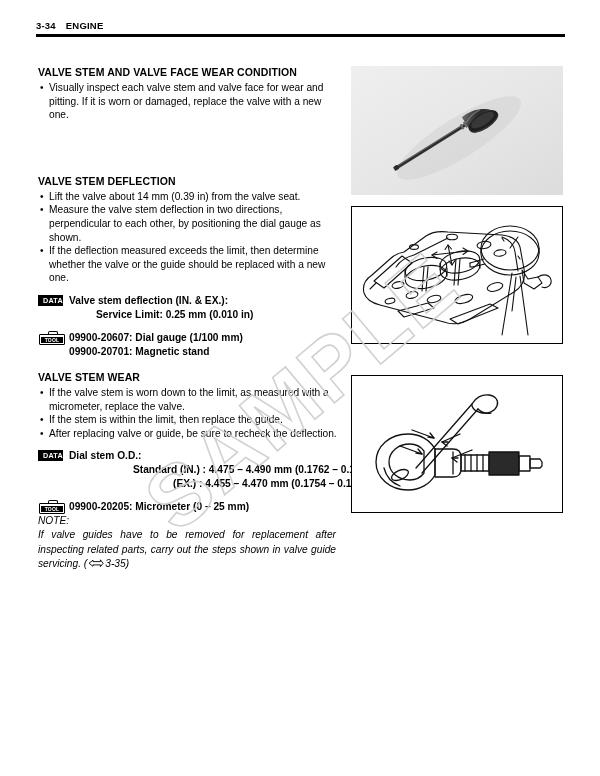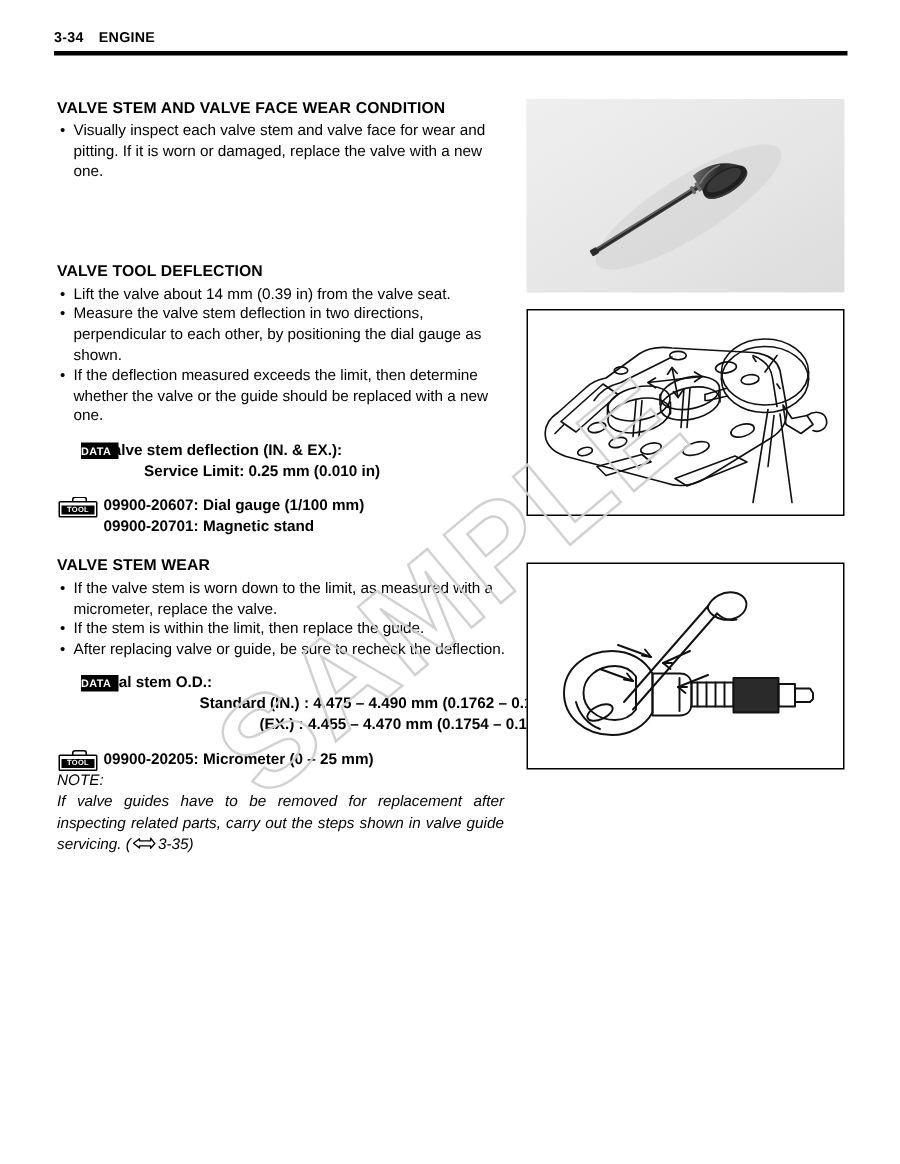--- a/index.html
+++ b/index.html
@@ -102,31 +102,31 @@
     line-height: 14px;
     white-space: nowrap;
   }
   .spec-block .spec-line.indent1 { padding-left: 27px; }
   .spec-block .spec-line.indent2 { padding-left: 64px; }
   .spec-block .spec-line.indent3 { padding-left: 104px; }
 
   
   .badge-data {
     position: absolute;
-    left: 16px;
+    left: 0;
     top: 1px;
     width: 25px;
     height: 11px;
     background: #000;
     color: #fff;
     font-size: 7.2px;
     font-weight: bold;
     letter-spacing: 0.3px;
     line-height: 11px;
-    text-align: left;
+    text-align: right;
   }
 
   
   .badge-tool {
     position: absolute;
     left: 1px;
     top: 0px;
     width: 26px;
     height: 14px;
   }
@@ -251,21 +251,21 @@
       <h2 class="sec-title">VALVE STEM AND VALVE FACE WEAR CONDITION</h2>
       <ul class="bullets">
         <li>
           <span class="bullet-dot">•</span>
           <span>Visually inspect each valve stem and valve face for wear and pitting. If it is worn or damaged, replace the valve with a new one.</span>
         </li>
       </ul>
     </div>
 
     <div class="section" style="margin-top:53px;">
-      <h2 class="sec-title">VALVE TOOL DEFLECTION</h2>
+      <h2 class="sec-title">VALVE STEM DEFLECTION</h2>
       <ul class="bullets">
         <li>
           <span class="bullet-dot">•</span>
           <span>Lift the valve about 14 mm (0.39 in) from the valve seat.</span>
         </li>
         <li>
           <span class="bullet-dot">•</span>
           <span>Measure the valve stem deflection in two directions, perpendicular to each other, by positioning the dial gauge as shown.</span>
         </li>
         <li>

